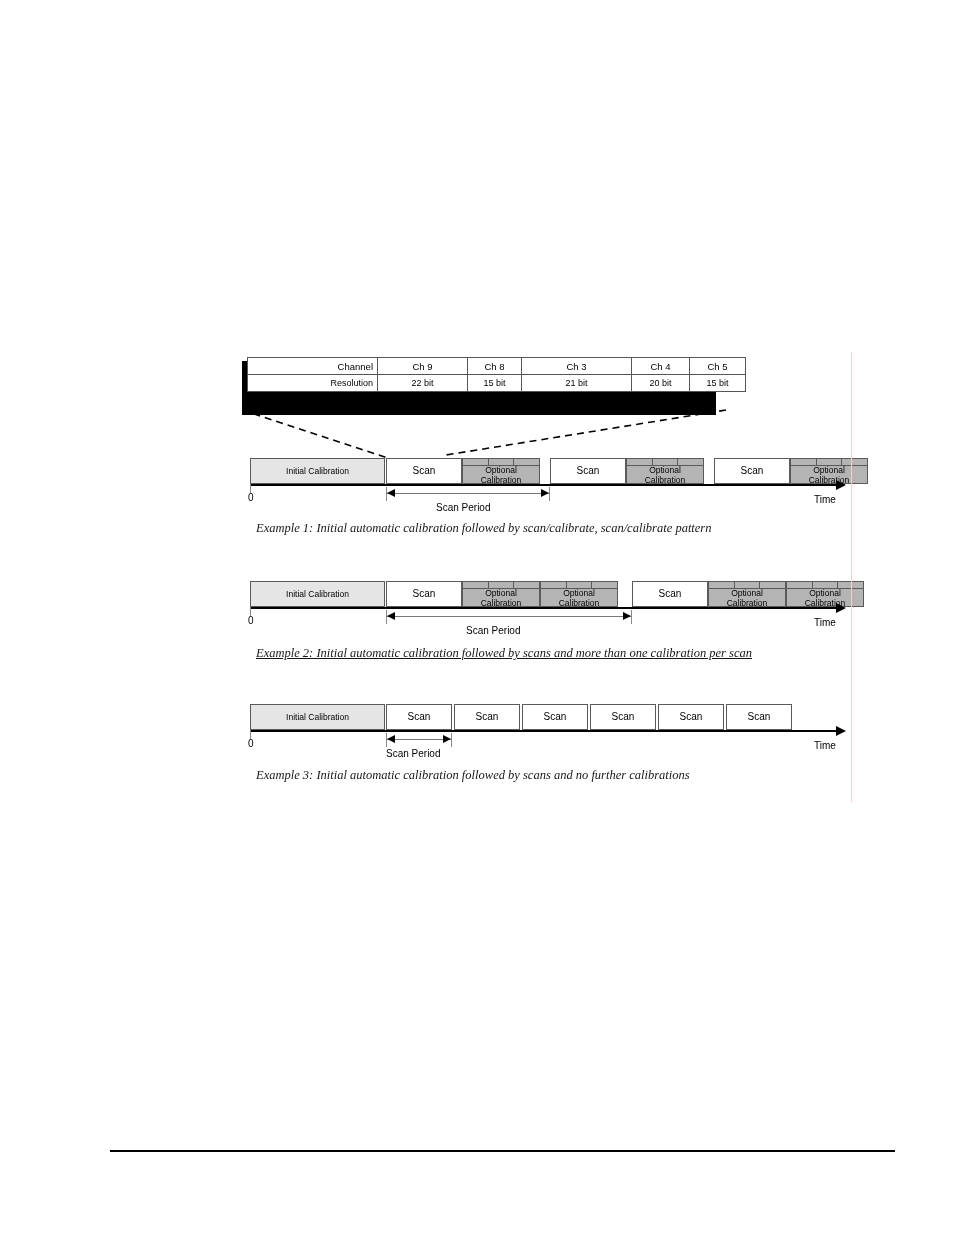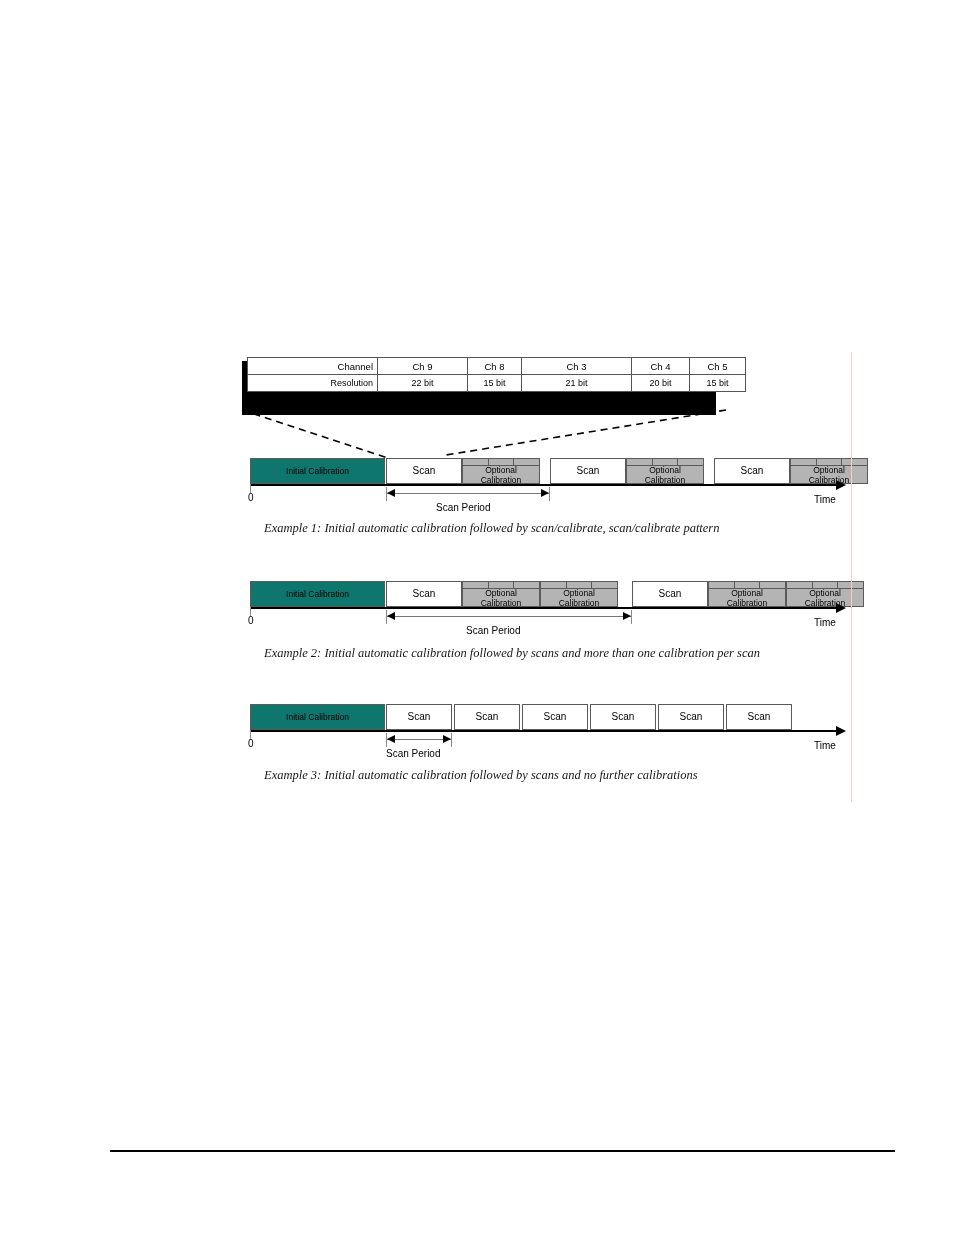--- a/index.html
+++ b/index.html
@@ -95,21 +95,21 @@
     text-align: center;
     font-size: 8.5px;
     line-height: 10px;
     color: #000000;
     display: flex;
     align-items: center;
     justify-content: center;
     flex-direction: column;
   }
   .blk.initial {
-    background: #0f766e;
+    background: #e5e5e5;
     height: 26px;
     font-size: 8.5px;
   }
   .blk.scan {
     background: #ffffff;
     height: 26px;
     font-size: 10px;
   }
   .blk.optcal {
     background: #b4b4b4;
@@ -201,21 +201,20 @@
   
   .caption {
     position: absolute;
     left: 256px;
     font-family: "Liberation Serif", serif;
     font-style: italic;
     font-size: 12.5px;
     line-height: 14px;
     white-space: nowrap;
     color: #161616;
-    margin-left: 8px;
   }
 
   
   .footer-rule {
     position: absolute;
     left: 110px;
     top: 1150px;
     width: 785px;
     height: 2px;
     background: #000000;
@@ -387,21 +386,21 @@
         <div class="axlabel" style="left: 248px; top: 615px;">0</div>
         <div class="axlabel" style="left: 814px; top: 617px;">Time</div>
         <div class="measure" style="left: 386px; top: 610px; width: 246px;">
           <div class="mline" style="left: 0px; width: 246px;"></div>
           <div class="tick" style="left: 0px;"></div>
           <div class="tick" style="left: 245px;"></div>
           <div class="ahl" style="left: 1px;"></div>
           <div class="ahr" style="left: 237px;"></div>
         </div>
         <div class="measure-label" style="left: 466px; top: 625px;">Scan Period</div>
-        <div class="caption" style="top: 646px;">Example 2: Initial automatic calibration followed by scans and more than one calibration per scan</div>
+        <div class="caption" style="top: 646px; text-decoration: underline;">Example 2: Initial automatic calibration followed by scans and more than one calibration per scan</div>
       </div>
       <div class="example">
         <div class="track" style="top: 694px;">
           <div class="blk initial" style="left: 0px; width: 135px;">
             <span>Initial Calibration</span>
           </div>
           <div class="blk scan" style="left: 136px; width: 66px;">
             <span>Scan</span>
           </div>
           <div class="blk scan" style="left: 204px; width: 66px;">

